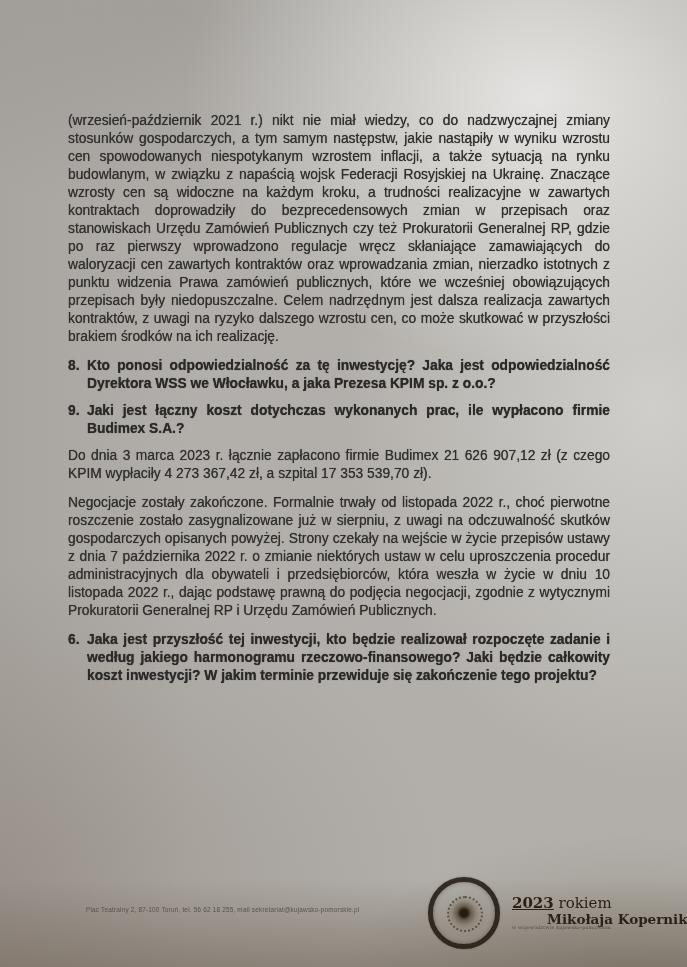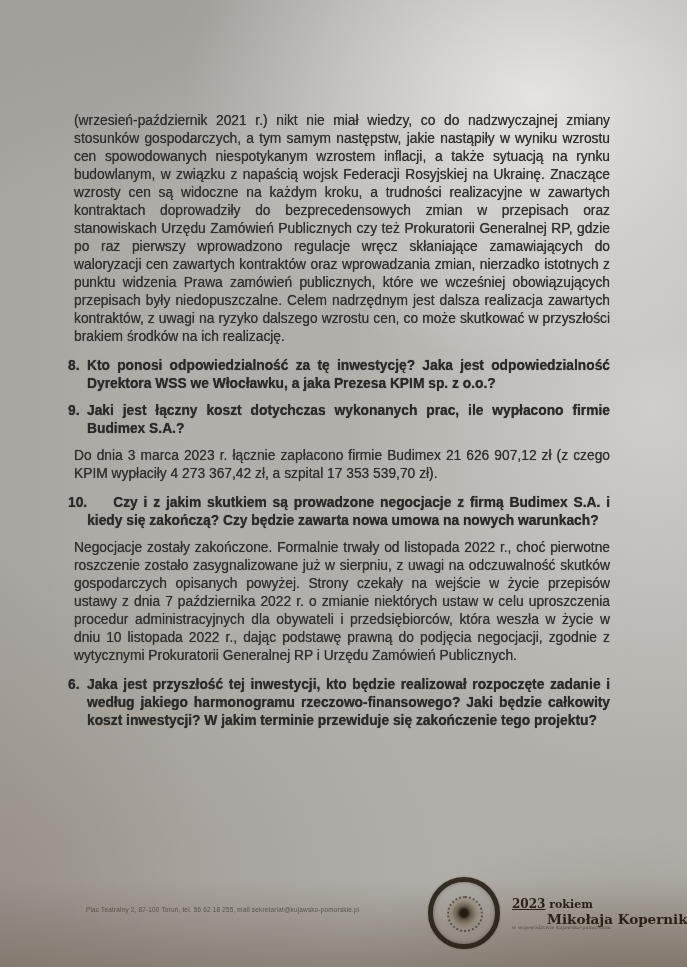--- a/index.html
+++ b/index.html
@@ -30,21 +30,21 @@
     left: 68px;
     top: 112px;
     width: 542px;
     color: #31302e;
     font-size: 13.8px;
     line-height: 18px;
     text-shadow: 0 0 0.7px rgba(49,48,46,0.85);
     filter: blur(0.2px);
   }
   .body-par {
-    margin: 0 0 11px 6px;
+    margin: 0 0 11px 0;
     text-align: justify;
   }
   .question {
     display: flex;
     margin: 0 0 9px 0;
     font-weight: 700;
     color: #2b2a28;
     text-shadow: 0 0 0.8px rgba(43,42,40,0.9);
   }
   .qnum { flex: 0 0 19px; }
@@ -99,27 +99,27 @@
       rgba(110,92,62,0) 17px);
   }
   .logo-text {
     margin-left: 12px;
     font-family: "DejaVu Serif", serif;
     color: #2b2117;
     line-height: 1.05;
   }
   .logo-year-line { white-space: nowrap; }
   .logo-year {
-    font-size: 12px;
+    font-size: 15px;
     font-weight: 700;
     text-decoration: underline;
   }
   .logo-year-suffix {
-    font-size: 11px;
-    font-weight: 700;
+    font-size: 15px;
+    font-weight: 400;
     text-align: right;
   }
   .logo-name {
     font-size: 13.5px;
     font-weight: 700;
     white-space: nowrap;
     margin-left: 35px;
   }
   .logo-subtitle {
     font-size: 4.6px;
@@ -146,24 +146,20 @@
 
     <div>
       <div class="question">
         <span class="qnum">9.</span>
         <span class="qtext">Jaki jest łączny koszt dotychczas wykonanych prac, ile wypłacono firmie Budimex S.A.?</span>
       </div>
       <p class="body-par">Do dnia 3 marca 2023 r. łącznie zapłacono firmie Budimex 21 626 907,12 zł (z czego KPIM wypłaciły 4 273 367,42 zł, a szpital 17 353 539,70 zł).</p>
     </div>
 
     <div>
-      <div class="question">
-        <span class="qnum">10.</span>
-        <span class="qtext tab-indent">Czy i z jakim skutkiem są prowadzone negocjacje z firmą Budimex S.A. i kiedy się zakończą? Czy będzie zawarta nowa umowa na nowych warunkach?</span>
-      </div>
       <p class="body-par">Negocjacje zostały zakończone. Formalnie trwały od listopada 2022 r., choć pierwotne roszczenie zostało zasygnalizowane już w sierpniu, z uwagi na odczuwalność skutków gospodarczych opisanych powyżej. Strony czekały na wejście w życie przepisów ustawy z dnia 7 października 2022 r. o zmianie niektórych ustaw w celu uproszczenia procedur administracyjnych dla obywateli i przedsiębiorców, która weszła w życie w dniu 10 listopada 2022 r., dając podstawę prawną do podjęcia negocjacji, zgodnie z wytycznymi Prokuratorii Generalnej RP i Urzędu Zamówień Publicznych.</p>
     </div>
 
     <div>
       <div class="question">
         <span class="qnum">6.</span>
         <span class="qtext">Jaka jest przyszłość tej inwestycji, kto będzie realizował rozpoczęte zadanie i według jakiego harmonogramu rzeczowo-finansowego? Jaki będzie całkowity koszt inwestycji? W jakim terminie przewiduje się zakończenie tego projektu?</span>
       </div>
     </div>
 

